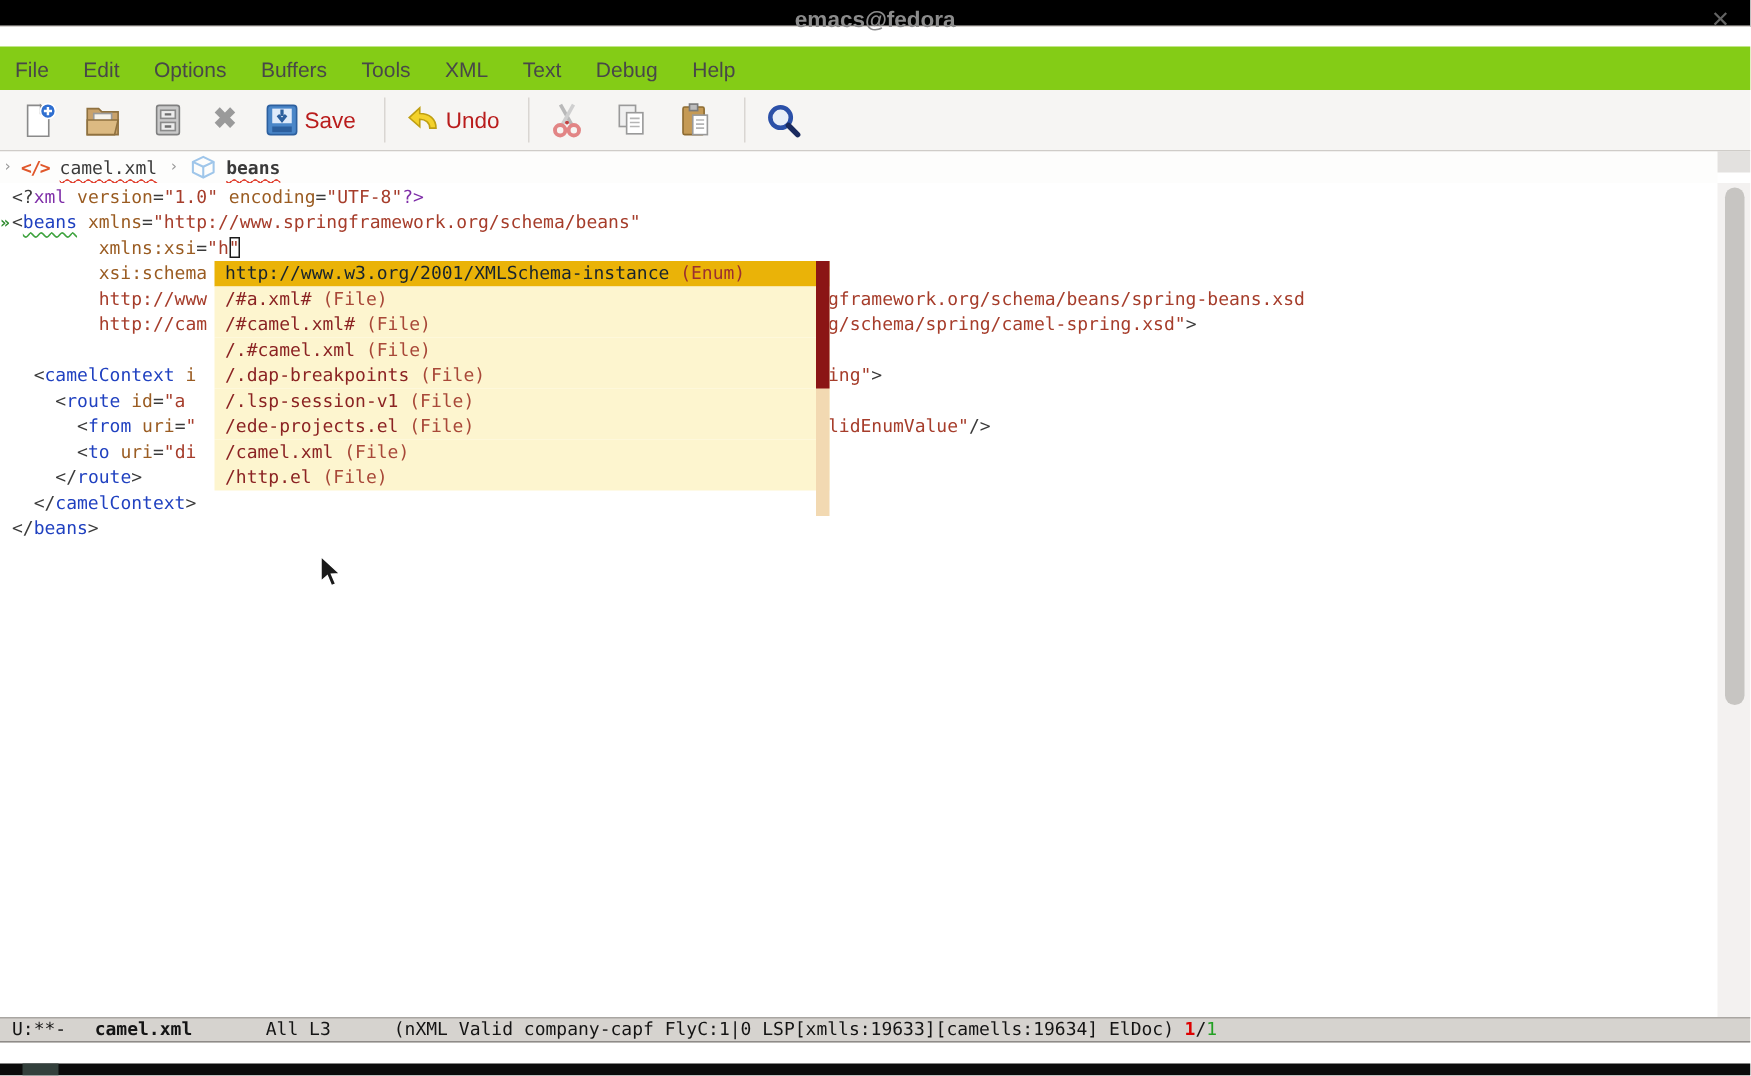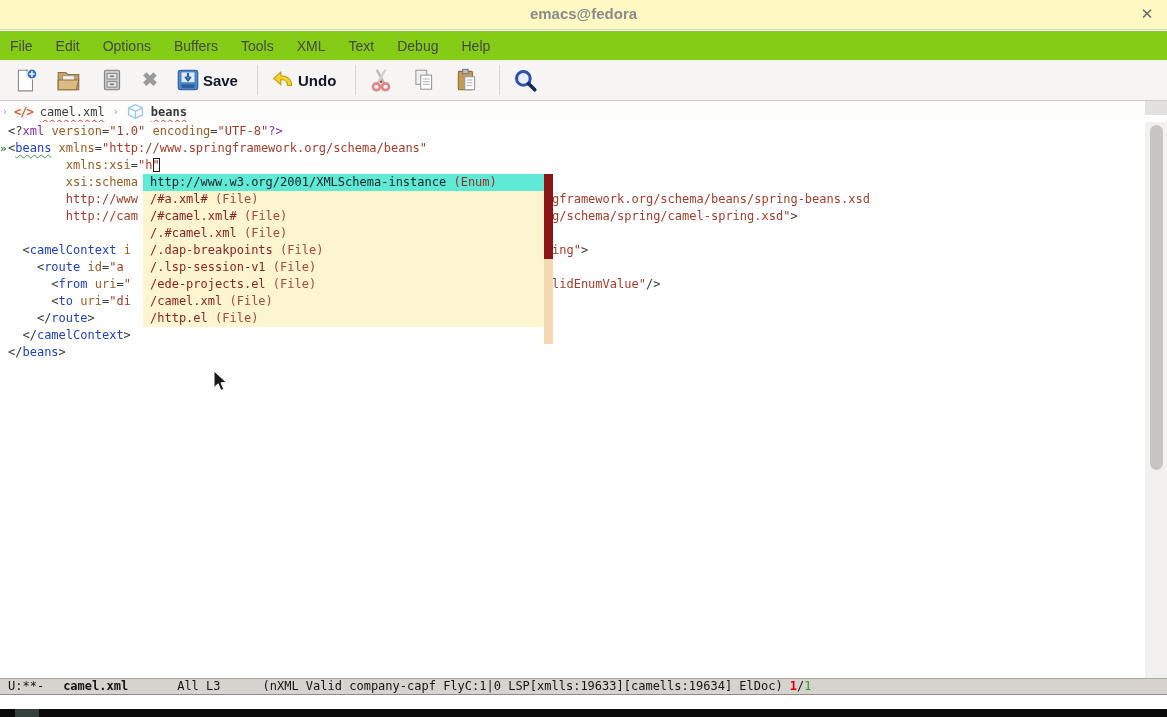--- a/index.html
+++ b/index.html
@@ -1,36 +1,36 @@
 <!DOCTYPE html>
 <html><head>
 <meta charset="utf-8">
 <style>
   * { margin:0; padding:0; box-sizing:border-box; }
   html,body { width:1167px; height:717px; overflow:hidden; background:#fff;
     font-family:"Liberation Sans", sans-serif; }
   #app { position:relative; width:1167px; height:717px; background:#fff; }
 
   
-  .titlebar { position:absolute; top:0; left:0; width:1167px; height:30px;
-    background:#fef9c3; border-bottom:1px solid #d8d4d0; }
+  .titlebar { position:absolute; top:0; left:0; width:1167px; height:18px;
+    background:#000000; border-bottom:1px solid #d8d4d0; }
   .title { position:absolute; top:5px; left:0; width:100%; text-align:center;
     color:#8b8b8b; font-size:15px; font-weight:bold; }
   .close-btn { position:absolute; top:4px; right:10px; color:#636363; font-size:15px;
     width:20px; height:20px; text-align:center; line-height:20px; cursor:default; }
 
   .menubar { position:absolute; top:31px; left:0; width:1167px; height:29px;
     background:#84cc16; display:flex; align-items:center; padding-left:8px; }
   .menu-item { color:#484848; font-size:14px; margin-right:19px; padding:2px 2px; }
 
   .toolbar { position:absolute; top:60px; left:0; width:1167px; height:41px;
     background:#f6f5f3; border-bottom:1px solid #cfccc8;
     display:flex; align-items:center; padding-left:13px; }
   .tool-btn { display:flex; align-items:center; margin-right:17px; }
-  .tool-label { color:#0f172a; font-size:15px; margin-left:2px;font-weight:bold; }
+  .tool-label { color:#b91c1c; font-size:15px; margin-left:2px; }
   .tool-sep { width:1px; height:30px; background:#d9d6d2; margin:0 12px 0 2px; }
   .glyph-x { font-size:19px; font-weight:bold; color:#9a9a9a; line-height:24px; }
 
   
   .breadcrumb { position:absolute; top:101px; left:0; width:1145px; height:21px;
     background:#fdfdfc; display:flex; align-items:center;
     font-family:"DejaVu Sans Mono", monospace; font-size:12px; color:#3a3a3a; }
   .bc-scroll { color:#9a9a9a; font-size:10px; margin:0 6px 0 2px; }
   .bc-code-icon { color:#e0572b; font-weight:bold; font-size:12px; margin-right:7px; letter-spacing:-1px;}
   .bc-sep { color:#9a9a9a; font-size:10px; margin:0 8px; }
@@ -57,21 +57,21 @@
   .cursor-box { outline:1px solid #1c1c1c; outline-offset:-1px; }
   .frag { position:absolute; height:17px; line-height:17px; white-space:pre; }
 
   
   .popup { position:absolute; top:174px; left:143px; width:410px; height:170px; z-index:5; }
   .popup-row { position:relative; height:17px; line-height:17px; background:#fdf5cf;
     font-family:"DejaVu Sans Mono", monospace; font-size:12px; white-space:pre;
     padding-left:7px; width:410px; }
   .popup-row .lbl { color:#8b2323; }
   .popup-row .ann { color:#a84838; }
-  .popup-row.selected { background:#5eead4; }
+  .popup-row.selected { background:#eab308; }
   .popup-row.selected .lbl { color:#17232d; }
   .popup-row.selected .ann { color:#9b3030; }
   .popup-scroll { position:absolute; top:0; right:0; width:9px; height:170px;
     background:#f2d9b2; z-index:6; }
   .popup-thumb { position:absolute; top:0; left:0; width:9px; height:85px; background:#8b1515; }
 
   
   .vscroll { position:absolute; top:122px; right:0; width:22px; height:556px; background:#f3f1f0; }
   .vscroll-thumb { position:absolute; left:5px; top:3px; width:13px; height:345px;
     background:#c7c5c2; border-radius:7px; }

